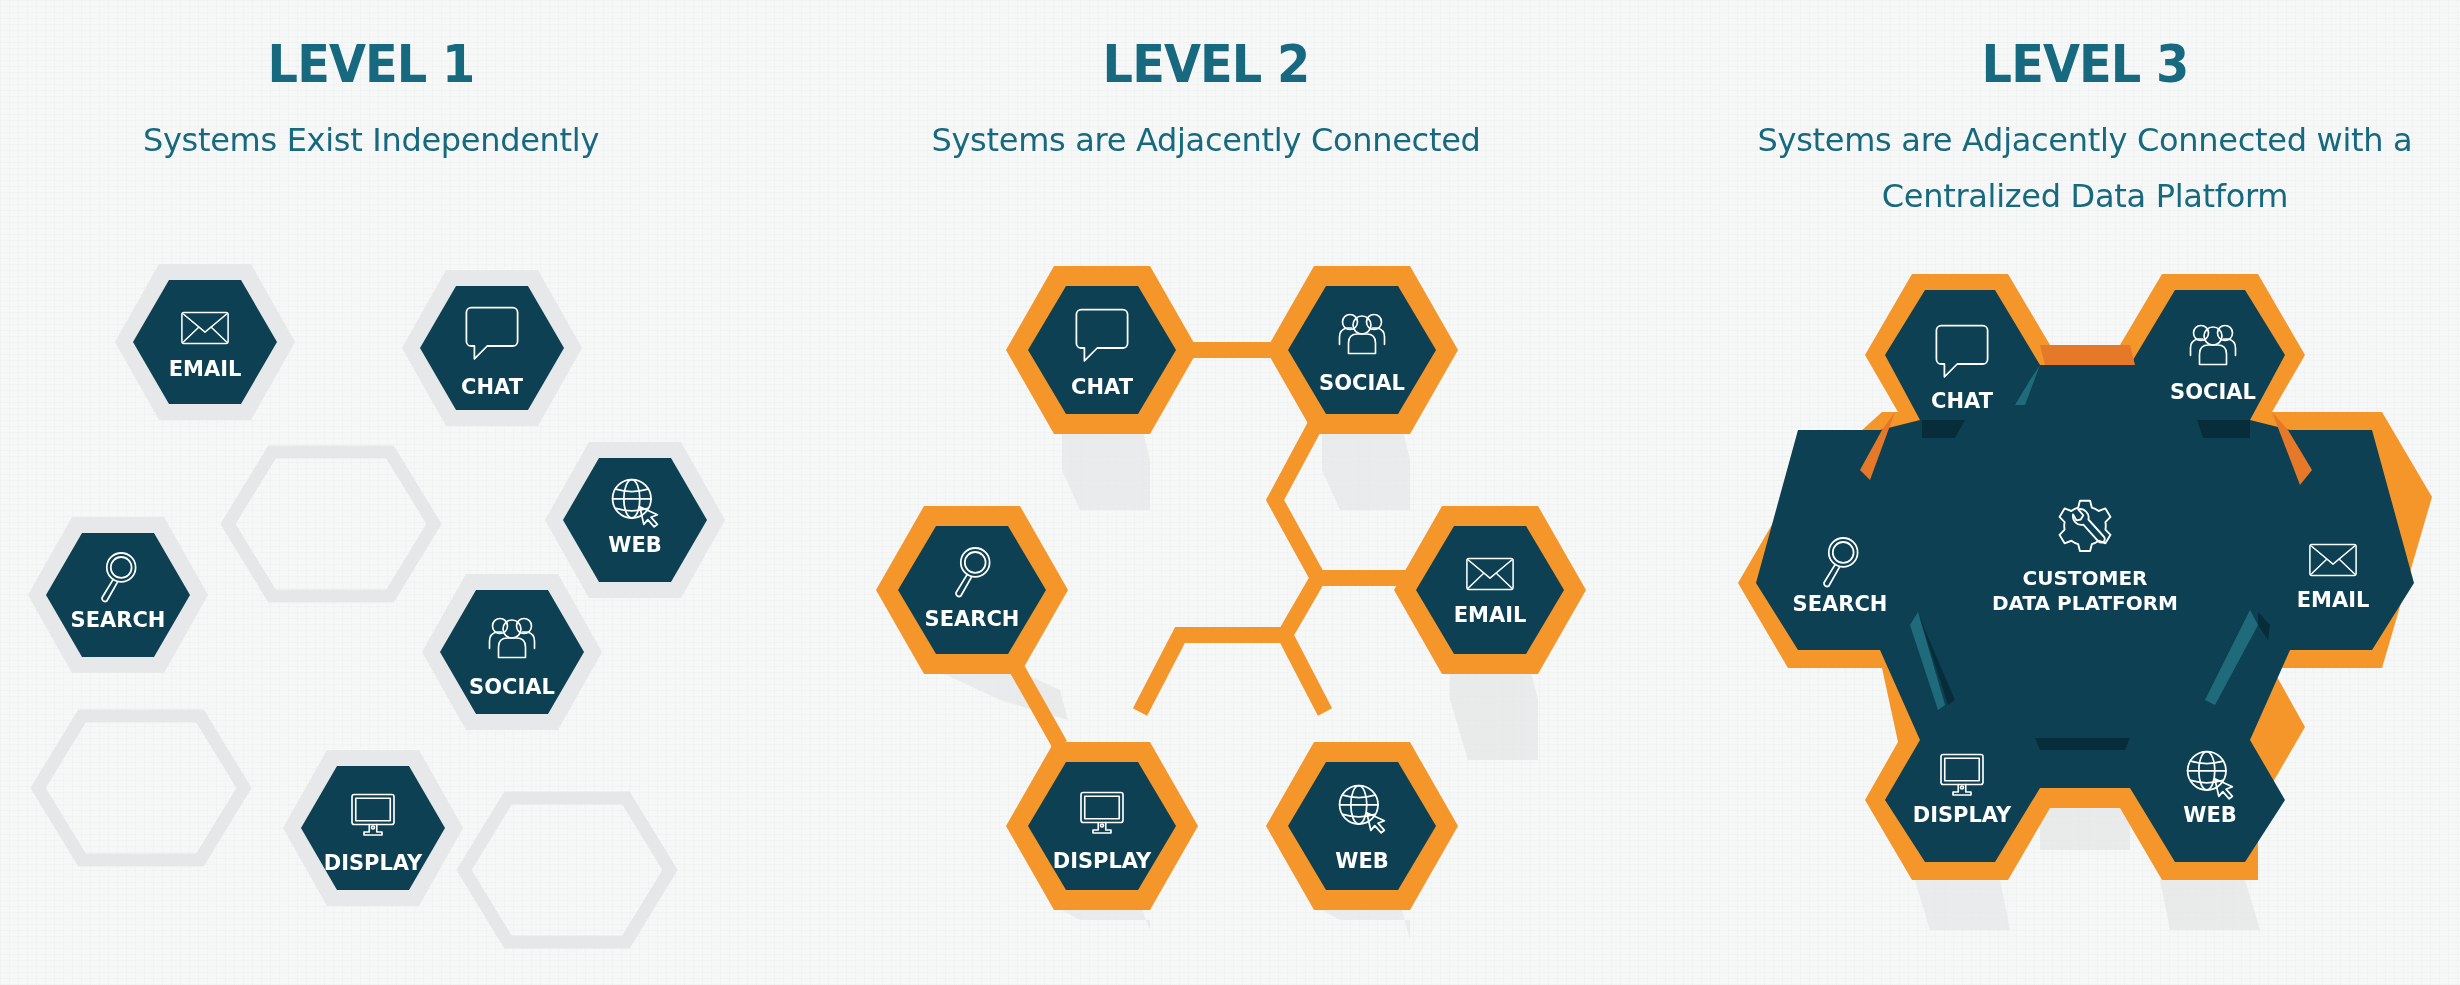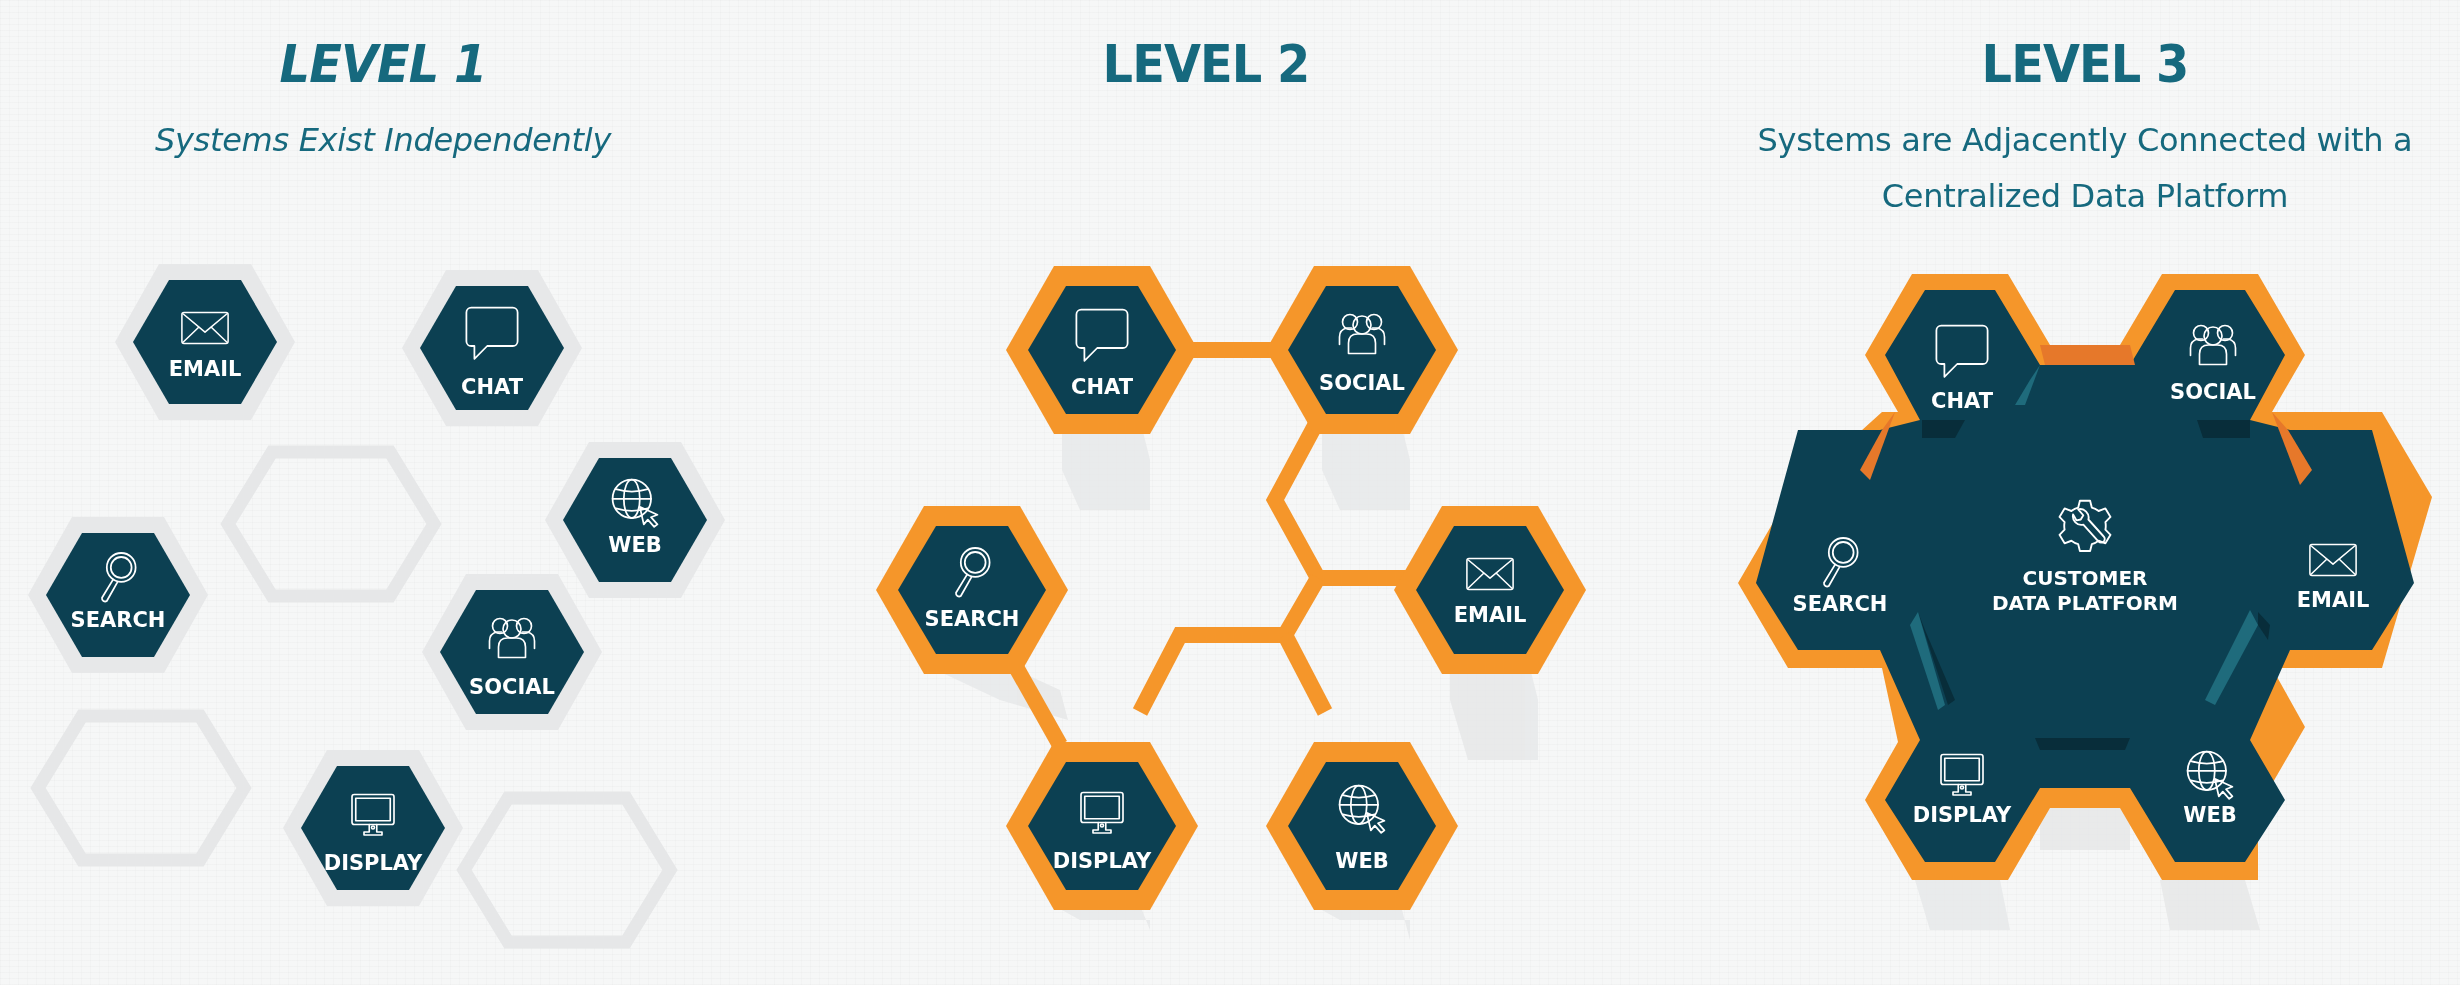--- a/index.html
+++ b/index.html
@@ -14,26 +14,27 @@
   .level-header { position:absolute; text-align:center; color:#16697e; }
   .level-title { font-family:"DejaVu Sans", sans-serif; font-weight:bold; font-size:52px; letter-spacing:-1px; line-height:1; margin:0; transform:scaleX(0.92); }
   .level-subtitle { font-size:32px; line-height:56px; margin-top:22px; letter-spacing:-0.3px; }
   svg.diagram { position:absolute; left:0; top:0; }
   .hex-label { font-family:"DejaVu Sans", sans-serif; font-weight:bold; fill:#ffffff; text-anchor:middle; }
   .icon-stroke { fill:none; stroke:#ffffff; stroke-width:2.2; stroke-linejoin:round; stroke-linecap:round; }
 </style>
 </head>
 <body>
 
-<div class="level-header" style="left:48px; top:38px; width:670px;font-style:italic;">
+<div class="level-header" style="left:36px; top:38px; width:670px;">
   <div class="level-title">LEVEL 1</div>
   <div class="level-subtitle">Systems Exist Independently</div>
 </div>
 <div class="level-header" style="left:856px; top:38px; width:700px;">
   <div class="level-title">LEVEL 2</div>
+  <div class="level-subtitle">Systems are Adjacently Connected</div>
 </div>
 <div class="level-header" style="left:1700px; top:38px; width:770px;">
   <div class="level-title">LEVEL 3</div>
   <div class="level-subtitle">
     <div>Systems are Adjacently Connected with a</div>
     <div style="margin-top:0px;">Centralized Data Platform</div>
   </div>
 </div>
 
 <svg class="diagram" width="2460" height="985" viewBox="0 0 2460 985" xmlns="http://www.w3.org/2000/svg">

